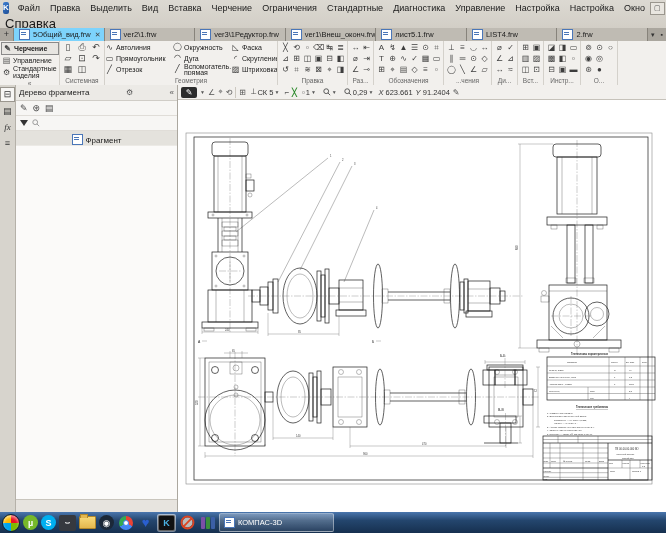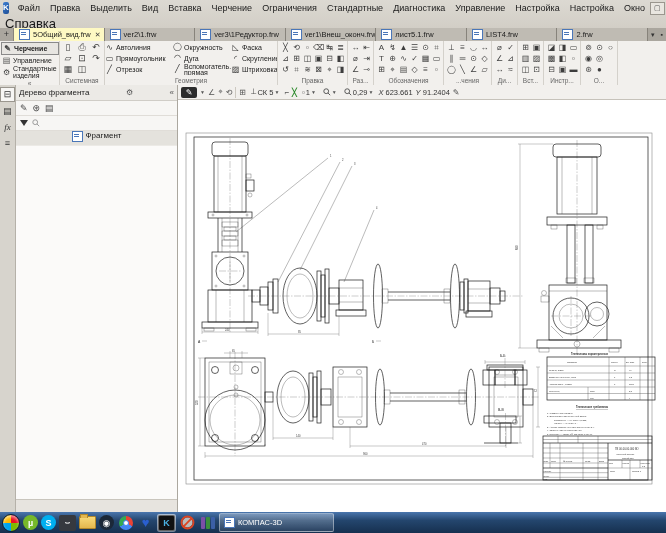--- a/index.html
+++ b/index.html
@@ -14,21 +14,21 @@
   .menus{display:flex;gap:0;}
   .menus span{padding:1px 5px;font-size:9px;cursor:default;}
   .tb-right{margin-left:auto;display:flex;align-items:center;gap:3px;padding-right:4px;}
   .mini-ico{width:13px;height:11px;border:1px solid #9a968e;background:#e9e6e0;font-size:7px;line-height:10px;text-align:center;color:#555;}
   .tb-row2{height:12px;display:flex;}
   .tb-row2 span{padding:0 5px;font-size:13px;}
   
   .tabbar{position:absolute;left:0;top:28px;width:666px;height:13px;background:#9b978f;display:flex;align-items:stretch;}
   .tab-add{width:13px;background:#aaa69e;border-right:1px solid #87837b;text-align:center;font-size:9px;line-height:13px;color:#333;}
   .tab{display:flex;align-items:center;gap:3px;padding:0 5px;font-size:7.5px;background:#bfbbb3;border-right:1px solid #87837b;max-width:98px;white-space:nowrap;overflow:hidden;flex:1;}
-  .tab.active{background:#fef9c3;}
+  .tab.active{background:#7dd3fc;}
   .docico{width:9px;height:9px;background:#fff;border:1px solid #4a76b8;flex:none;position:relative;}
   .docico:before{content:"";position:absolute;left:1px;top:2px;width:5px;height:1px;background:#4a76b8;box-shadow:0 2px 0 #4a76b8;}
   .tab .close{font-size:7px;color:#444;margin-left:1px;}
   .tab-endbtns{width:18px;display:flex;align-items:center;justify-content:space-around;background:#aaa69e;font-size:7px;color:#333;}
   
   .ribbon{position:absolute;left:0;top:41px;width:666px;height:44px;background:#f2f0ed;border-bottom:1px solid #b5b1a9;display:flex;}
   .sec{border-right:1px solid #d4d1cb;display:flex;flex-direction:column;}
   .sec-label{height:9px;font-size:6.5px;color:#666;text-align:center;line-height:9px;white-space:nowrap;overflow:hidden;}
   .sec-body{flex:1;display:flex;}
   .modes{width:58px;display:flex;flex-direction:column;padding:1px 0 0 1px;}
@@ -64,21 +64,21 @@
   .lstrip .fx{font-style:italic;font-family:"Liberation Serif",serif;font-size:9px;}
   .treepanel{position:absolute;left:16px;top:85px;width:162px;height:427px;background:#f7f6f4;border-right:1px solid #aba79f;box-sizing:border-box;display:flex;flex-direction:column;}
   .tp-header{height:15px;background:#eceae6;border-bottom:1px solid #d0cdc7;display:flex;align-items:center;padding:0 3px;font-size:8px;}
   .tp-header .sp{margin-left:auto;font-size:8px;color:#555;}
   .tp-tools{height:14px;display:flex;align-items:center;gap:5px;padding:0 4px;border-bottom:1px solid #e0ddd8;font-size:9px;color:#444;}
   .tp-style{height:15px;display:flex;align-items:center;gap:3px;padding:0 3px;border-bottom:1px solid #e0ddd8;}
   .badge10{width:11px;height:9px;background:#111;color:#fff;font-size:6px;text-align:center;line-height:9px;}
   .tp-style .dd{margin-left:auto;}
   .tp-filter{height:14px;display:flex;align-items:center;gap:4px;padding:0 4px;border-bottom:1px solid #e0ddd8;}
   .funnel{width:0;height:0;border-left:4px solid transparent;border-right:4px solid transparent;border-top:6px solid #333;}
-  .tree-row{height:14px;display:flex;align-items:flex-start;gap:3px;font-size:8px;border-bottom:1px solid #eceae6;}
+  .tree-row{height:14px;display:flex;align-items:flex-end;gap:3px;font-size:8px;border-bottom:1px solid #eceae6;}
   .tree-row.hdr{background:#e4e2dd;justify-content:center;}
   .tree-row.item{padding-left:26px;}
   .arr{font-size:6px;color:#444;}
   .folder{width:10px;height:7px;background:#e8d79a;border:1px solid #a89440;position:relative;}
   .folder:before{content:"";position:absolute;top:-2px;left:0;width:4px;height:2px;background:#e8d79a;border:1px solid #a89440;border-bottom:none;}
   .tree-fill{flex:1;background:#fbfaf9;}
   .tp-footer{height:12px;background:#e7e4df;border-top:1px solid #c9c5bd;}
   
   .canvas{position:absolute;left:178px;top:100px;width:488px;height:412px;background:#fff;}
   

